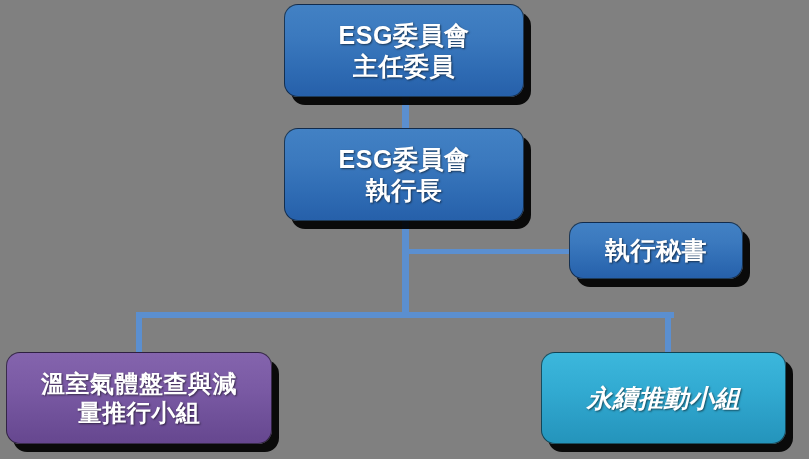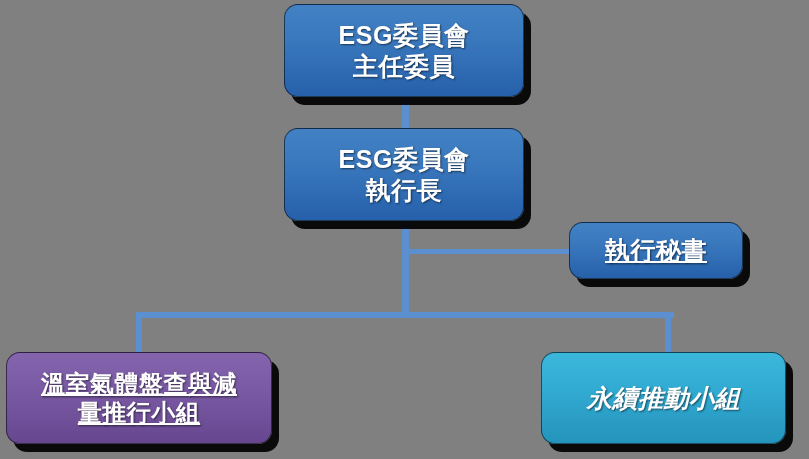--- a/index.html
+++ b/index.html
@@ -44,30 +44,29 @@
     display: block;
     white-space: pre-line;
     padding: 0 6px;
   }
 
   .blue {
     background: linear-gradient(180deg, #4281c4 0%, #3b79be 35%, #2f6cb4 70%, #2660aa 100%);
   }
   .purple {
     background: linear-gradient(180deg, #8464ad 0%, #7a5aa4 40%, #6e4f98 75%, #66478f 100%);
-    text-decoration: underline;
   }
   .teal {
     background: linear-gradient(180deg, #3cb7dc 0%, #32abd2 40%, #2a9dc5 75%, #2494bb 100%);
   }
 
   
   #node-chairperson { left: 284px; top: 4px;   width: 240px; height: 93px;  font-size: 25px; }
   #node-ceo         { left: 284px; top: 128px; width: 240px; height: 93px;  font-size: 25px; }
-  #node-secretary   { left: 569px; top: 222px; width: 174px; height: 57px;  font-size: 25px; text-decoration: underline; }
+  #node-secretary   { left: 569px; top: 222px; width: 174px; height: 57px;  font-size: 25px; }
   #node-ghg-team    { left: 6px;   top: 352px; width: 266px; height: 92px;  font-size: 24px; }
   #node-sustain     { left: 541px; top: 352px; width: 245px; height: 92px;  font-size: 25px; font-style: italic; }
 </style>
 </head>
 <body>
 
 <div id="canvas">
 
   <div class="conn" style="left:402px; top:96px; width:7px; height:34px;"></div>
 

